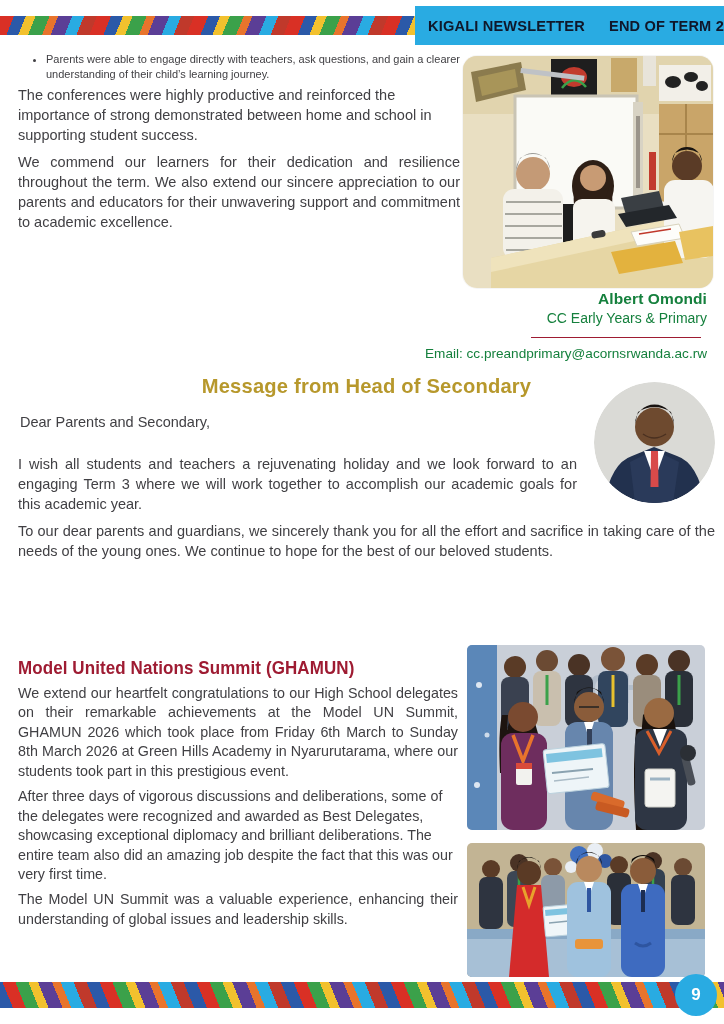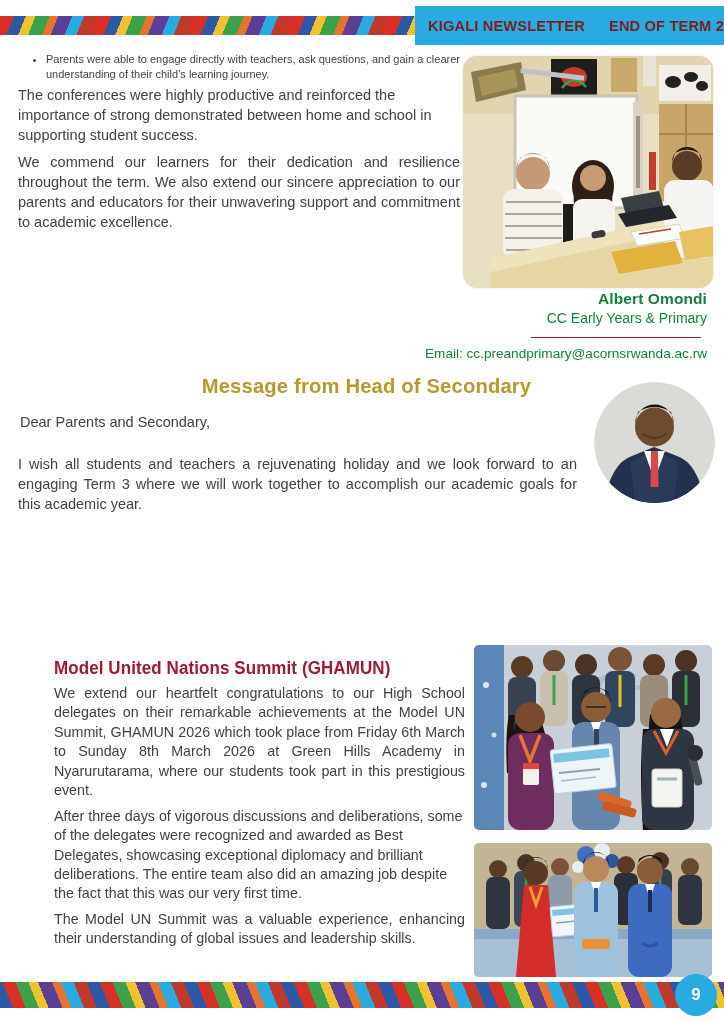--- a/index.html
+++ b/index.html
@@ -23,21 +23,21 @@
         #2b59a8 0 12px, #d93025 12px 24px, #3ba14a 24px 36px,
         #f2c12e 36px 45px, #5b3e96 45px 58px, #e8742c 58px 66px,
         #29abe2 66px 78px, #c0392b 78px 90px);
   }
   .strip-top { position:absolute; top:16px; left:0; width:424px; height:19px; }
   .strip-bottom { position:absolute; bottom:16px; left:0; width:724px; height:26px; }
   
   .header-bar {
     position:absolute; top:6px; left:415px; right:0; height:39px;
     background:#29abe2; display:flex; align-items:center; padding-left:13px;
-    color:#7f1d1d; white-space:nowrap;
+    color:#0f172a; white-space:nowrap;
   }
   .header-bar .hdr-txt {
     font-weight:bold; font-size:15.5px; letter-spacing:.2px;
     transform:scaleX(.94); transform-origin:left center;
   }
   .header-bar .hdr-divider { width:2px; height:22px; background:#fff; margin:0 10px 0 4px; }
   
   p { margin:0 0 7px 0; font-size:14.5px; line-height:1.38; }
   .justify { text-align:justify; }
   
@@ -61,21 +61,21 @@
     font-size:21px; letter-spacing:.2px; transform:scaleX(.96);
   }
   .portrait-spacer { float:right; width:138px; height:92px; }
   .portrait {
     position:absolute; top:8px; right:0; width:121px; height:121px;
     border-radius:50%; overflow:hidden;
   }
   .salutation { margin:4px 0 22px 2px; }
   
   .mun { position:absolute; top:652px; left:18px; right:12px; display:flex; gap:9px; }
-  .mun-text { width:440px;margin-left:36px; }
+  .mun-text { width:440px; }
   .mun-text h3 { margin:6px 0 5px 0; color:#9e1b32; font-size:17.5px; letter-spacing:.1px; transform:scaleX(.97); transform-origin:left; }
   .mun-text p { font-size:14.3px; line-height:1.36; margin-bottom:6px; }
   .mun-photos { flex:1; display:flex; flex-direction:column; gap:13px; margin-top:-7px; }
   .photo-mun1 { width:238px; height:185px; border-radius:5px; overflow:hidden; }
   .photo-mun2 { width:238px; height:134px; border-radius:5px; overflow:hidden; }
   
   .page-number {
     position:absolute; right:7px; bottom:8px; width:42px; height:42px;
     border-radius:50%; background:#29abe2; color:#fff; font-weight:bold;
     font-size:17px; display:flex; align-items:center; justify-content:center;
@@ -183,20 +183,21 @@
           <polygon points="50,69 71,69 60.5,98" fill="#ffffff"></polygon>
           <polygon points="57,69 64,69 64.5,105 56.5,105" fill="#d84a4a"></polygon>
           <circle cx="60.5" cy="45" r="19.5" fill="#6e4a2f"></circle>
           <path d="M41 42 a19.5 19.5 0 0 1 39 0 l-3 -12 q-16.5 -10 -33 0 z" fill="#171210"></path>
           <path d="M49 52 q11 8 23 0" stroke="#4a3020" stroke-width="1.5" fill="none"></path>
         </g>
       </svg>
     </div>
     <p class="salutation">Dear Parents and Secondary,</p>
     <p class="justify">I wish all students and teachers a rejuvenating holiday and we look forward to an engaging Term 3 where we will work together to accomplish our academic goals for this academic year.</p>
+    <p class="justify">To our dear parents and guardians, we sincerely thank you for all the effort and sacrifice in taking care of the needs of the young ones. We continue to hope for the best of our beloved students.</p>
   </div>
 
   <div class="mun">
     <div class="mun-text">
       <h3>Model United Nations Summit (GHAMUN)</h3>
       <p class="justify">We extend our heartfelt congratulations to our High School delegates on their remarkable achievements at the Model UN Summit, GHAMUN 2026 which took place from Friday 6th March to Sunday 8th March 2026 at Green Hills Academy in Nyarurutarama, where our students took part in this prestigious event.</p>
       <p>After three days of vigorous discussions and deliberations, some of the delegates were recognized and awarded as Best Delegates, showcasing exceptional diplomacy and brilliant deliberations. The entire team also did an amazing job despite the fact that this was our very first time.</p>
       <p class="justify">The Model UN Summit was a valuable experience, enhancing their understanding of global issues and leadership skills.</p>
     </div>
 

